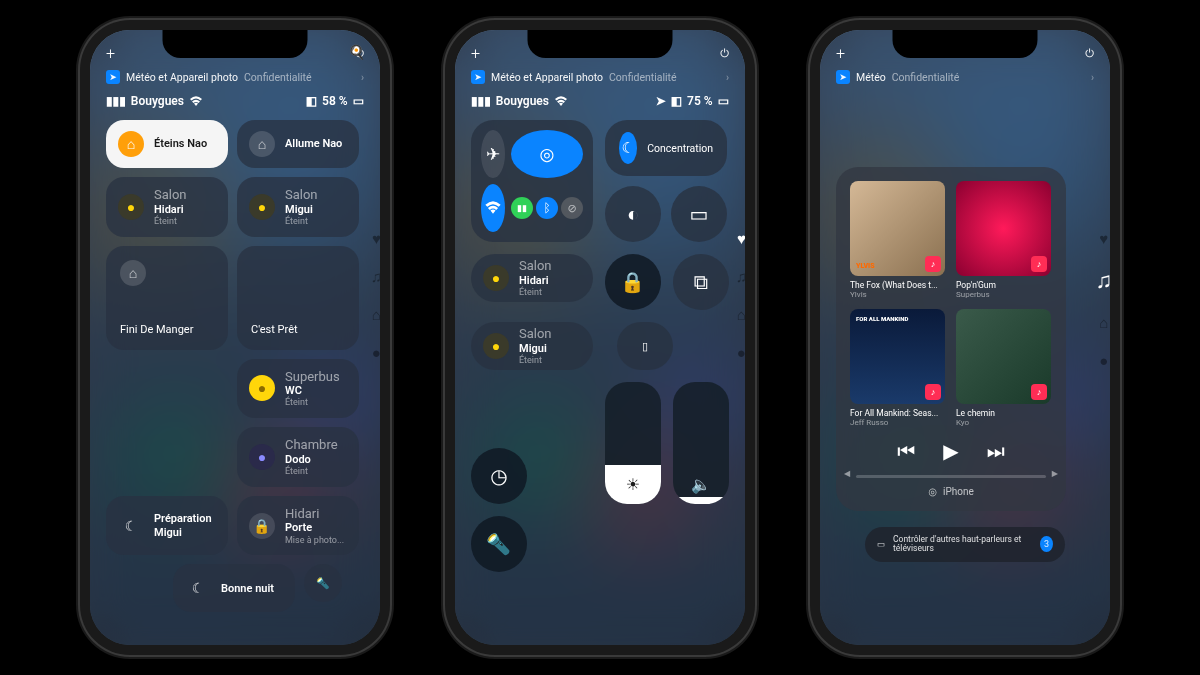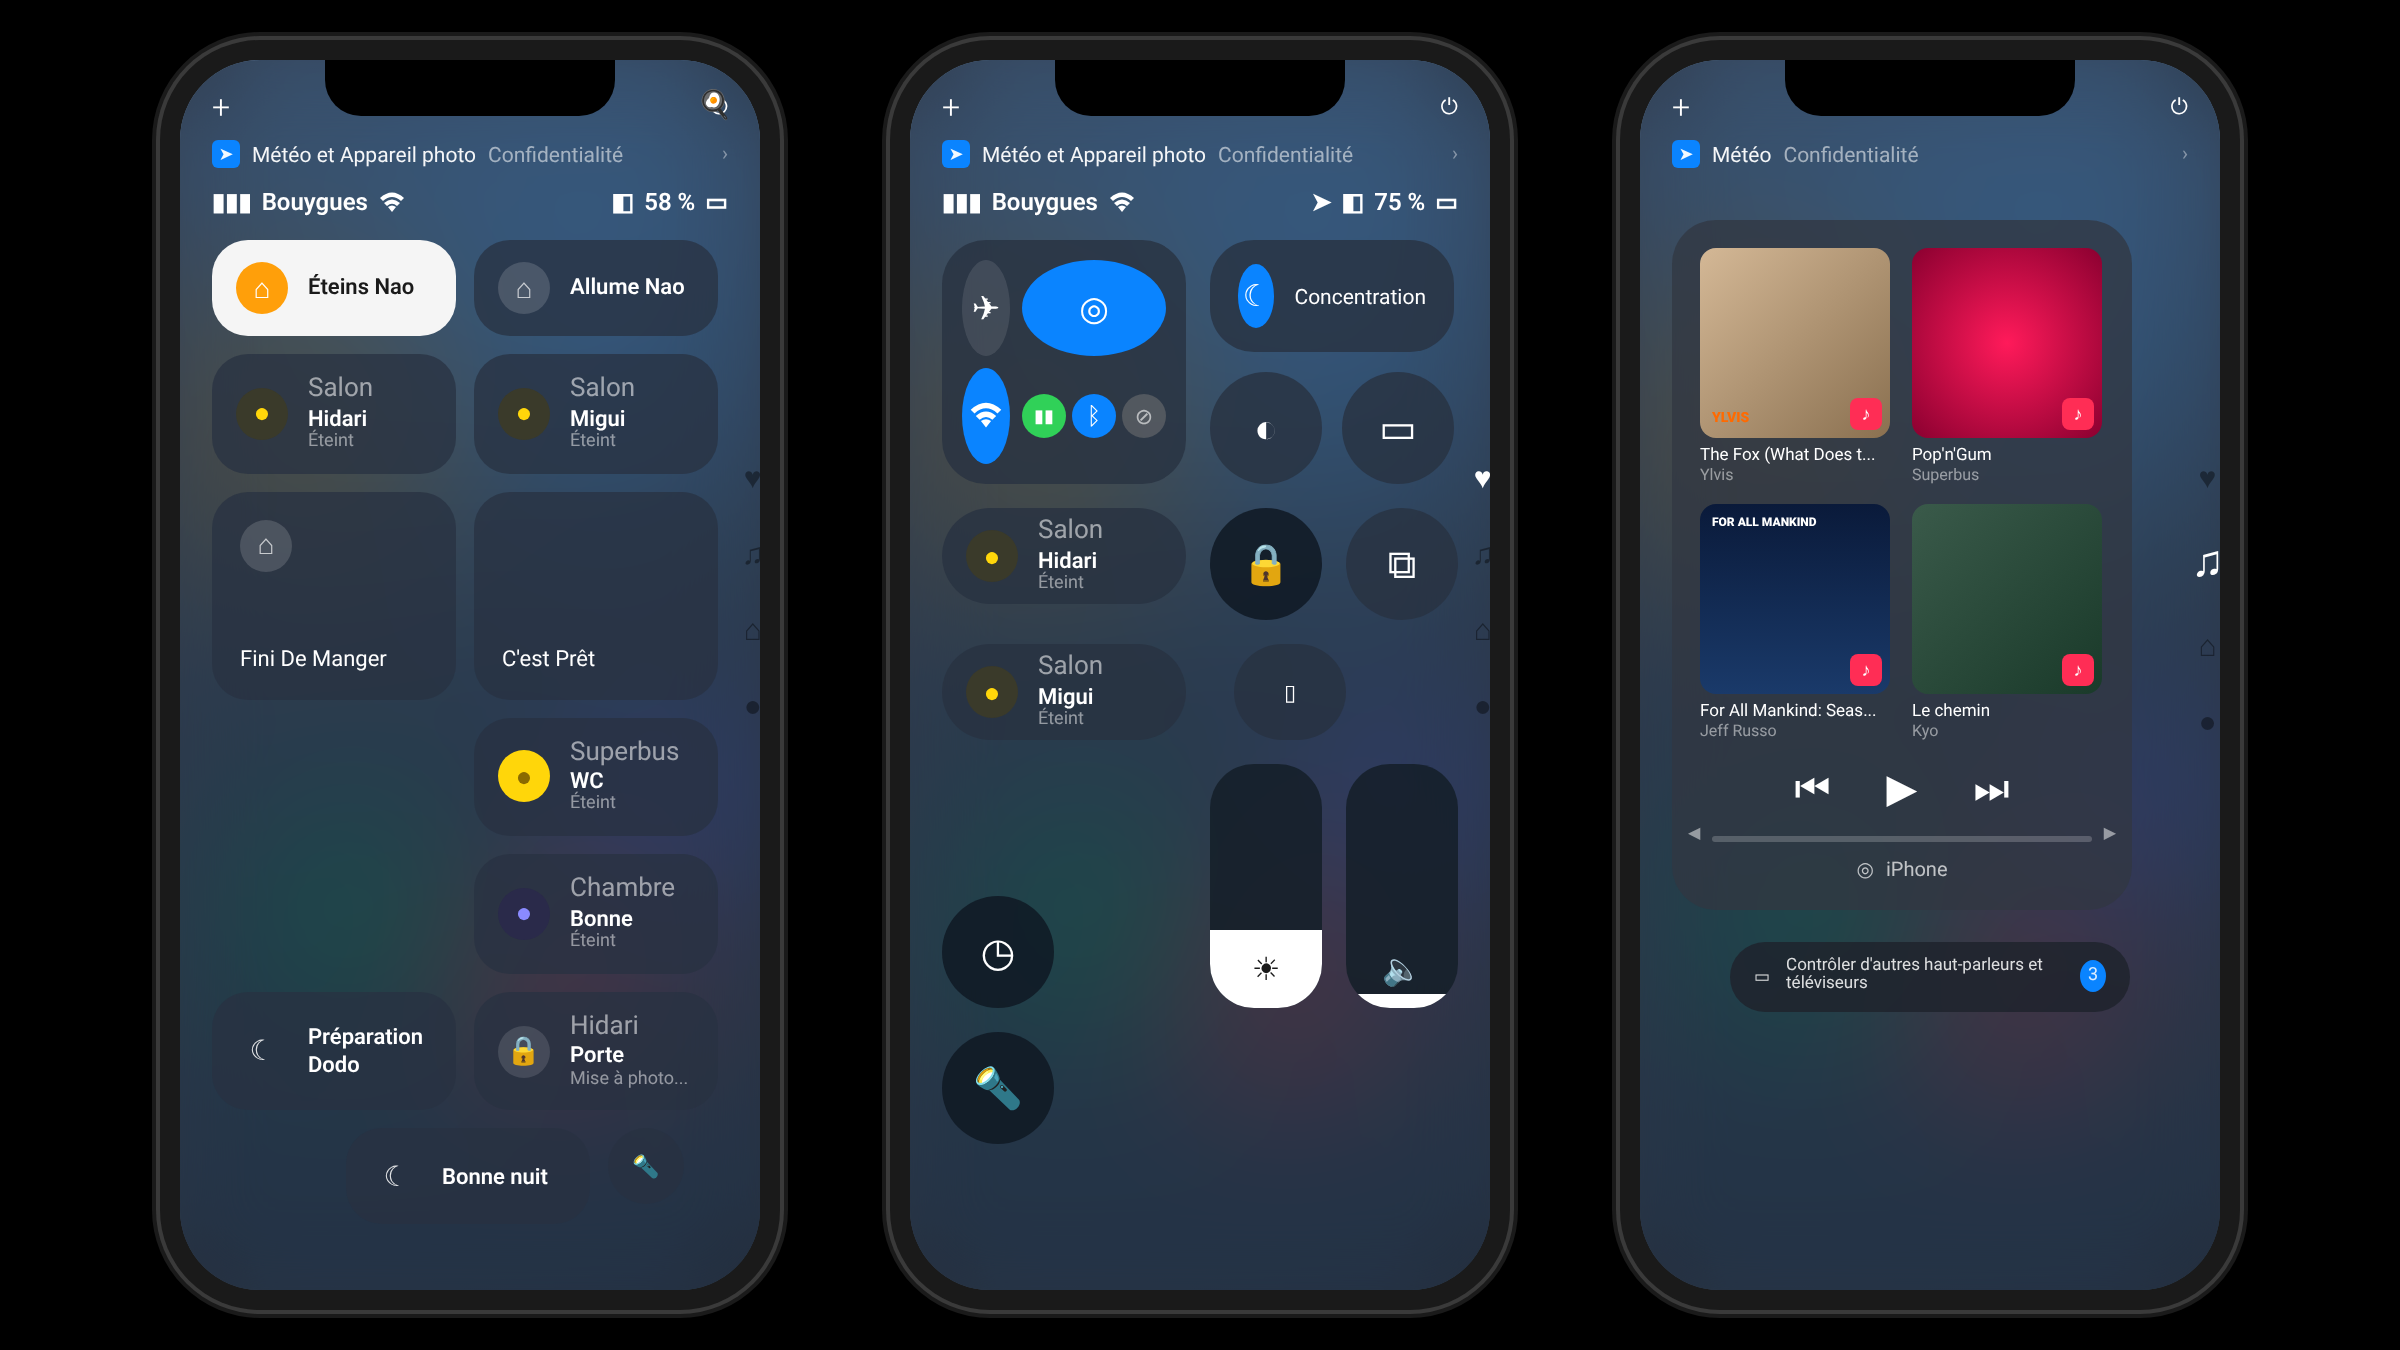--- a/index.html
+++ b/index.html
@@ -57,21 +57,21 @@
 .p2row{display:flex;gap:12px;margin-bottom:12px}
 .circ{width:56px;height:56px;border-radius:50%;background:rgba(40,50,65,.8);display:flex;align-items:center;justify-content:center;font-size:20px;color:#fff}
 .circ.dark{background:rgba(15,25,35,.85)}
 .tile-s{width:122px;height:48px;background:rgba(40,50,65,.8);border-radius:24px;display:flex;align-items:center;padding:0 12px;gap:10px}
 .slider-col{display:flex;gap:12px}
 .vslider{width:56px;height:122px;background:rgba(20,30,40,.85);border-radius:22px;position:relative;overflow:hidden;display:flex;align-items:flex-end;justify-content:center}
 .vslider .fill{position:absolute;bottom:0;left:0;right:0;background:#fff}
 .vslider .ico{position:absolute;bottom:10px;font-size:16px;z-index:2}
 .remote{width:56px;height:122px;background:rgba(40,50,65,.8);border-radius:22px;display:flex;flex-direction:column;align-items:center;justify-content:space-around;padding:12px 0;color:#fff}
 
-.p3-card{background:rgba(50,55,65,.75);border-radius:22px;padding:14px;margin-top:26px;width:230px}
+.p3-card{background:rgba(50,55,65,.75);border-radius:22px;padding:14px;margin-top:83px;width:230px}
 .albums{display:grid;grid-template-columns:1fr 1fr;gap:10px;margin-bottom:8px}
 .album{text-align:left}
 .art{width:95px;height:95px;border-radius:8px;position:relative;background:linear-gradient(135deg,#666,#333);overflow:hidden}
 .art-badge{position:absolute;bottom:4px;right:4px;width:16px;height:16px;background:#ff2d55;border-radius:4px;display:flex;align-items:center;justify-content:center;color:#fff;font-size:9px}
 .al-title{font-size:8.5px;color:#fff;font-weight:400;margin-top:4px;white-space:nowrap;overflow:hidden;text-overflow:ellipsis;max-width:95px}
 .al-artist{font-size:8px;color:rgba(255,255,255,.5)}
 .controls{display:flex;justify-content:center;gap:28px;margin:12px 0;font-size:20px;color:#fff}
 .prog{height:3px;background:rgba(255,255,255,.2);border-radius:2px;margin:8px 6px;position:relative}
 .prog::before{content:"◀";position:absolute;left:-12px;top:-6px;font-size:8px;color:rgba(255,255,255,.5)}
 .prog::after{content:"▶";position:absolute;right:-12px;top:-6px;font-size:8px;color:rgba(255,255,255,.5)}
@@ -164,28 +164,28 @@
               <span class="room">Superbus</span>
               <span class="name">WC</span>
               <span class="state">Éteint</span>
             </div>
      </div>
      <div></div>
      <div class="tile">
        <span class="tile-ico ico-bulb-b">●</span>
        <div class="tile-txt">
               <span class="room">Chambre</span>
-              <span class="name">Bonne</span>
+              <span class="name">Dodo</span>
               <span class="state">Éteint</span>
             </div>
      </div>
      <div class="tile">
        <span class="tile-ico ico-moon">☾</span>
        <div class="tile-txt">
-              <span class="name">Préparation Dodo</span>
+              <span class="name">Préparation Migui</span>
             </div>
      </div>
      <div class="tile">
        <span class="tile-ico ico-lock">🔒</span>
        <div class="tile-txt">
               <span class="room">Hidari</span>
               <span class="name">Porte</span>
               <span class="state">Mise à photo...</span>
             </div>
      </div>

